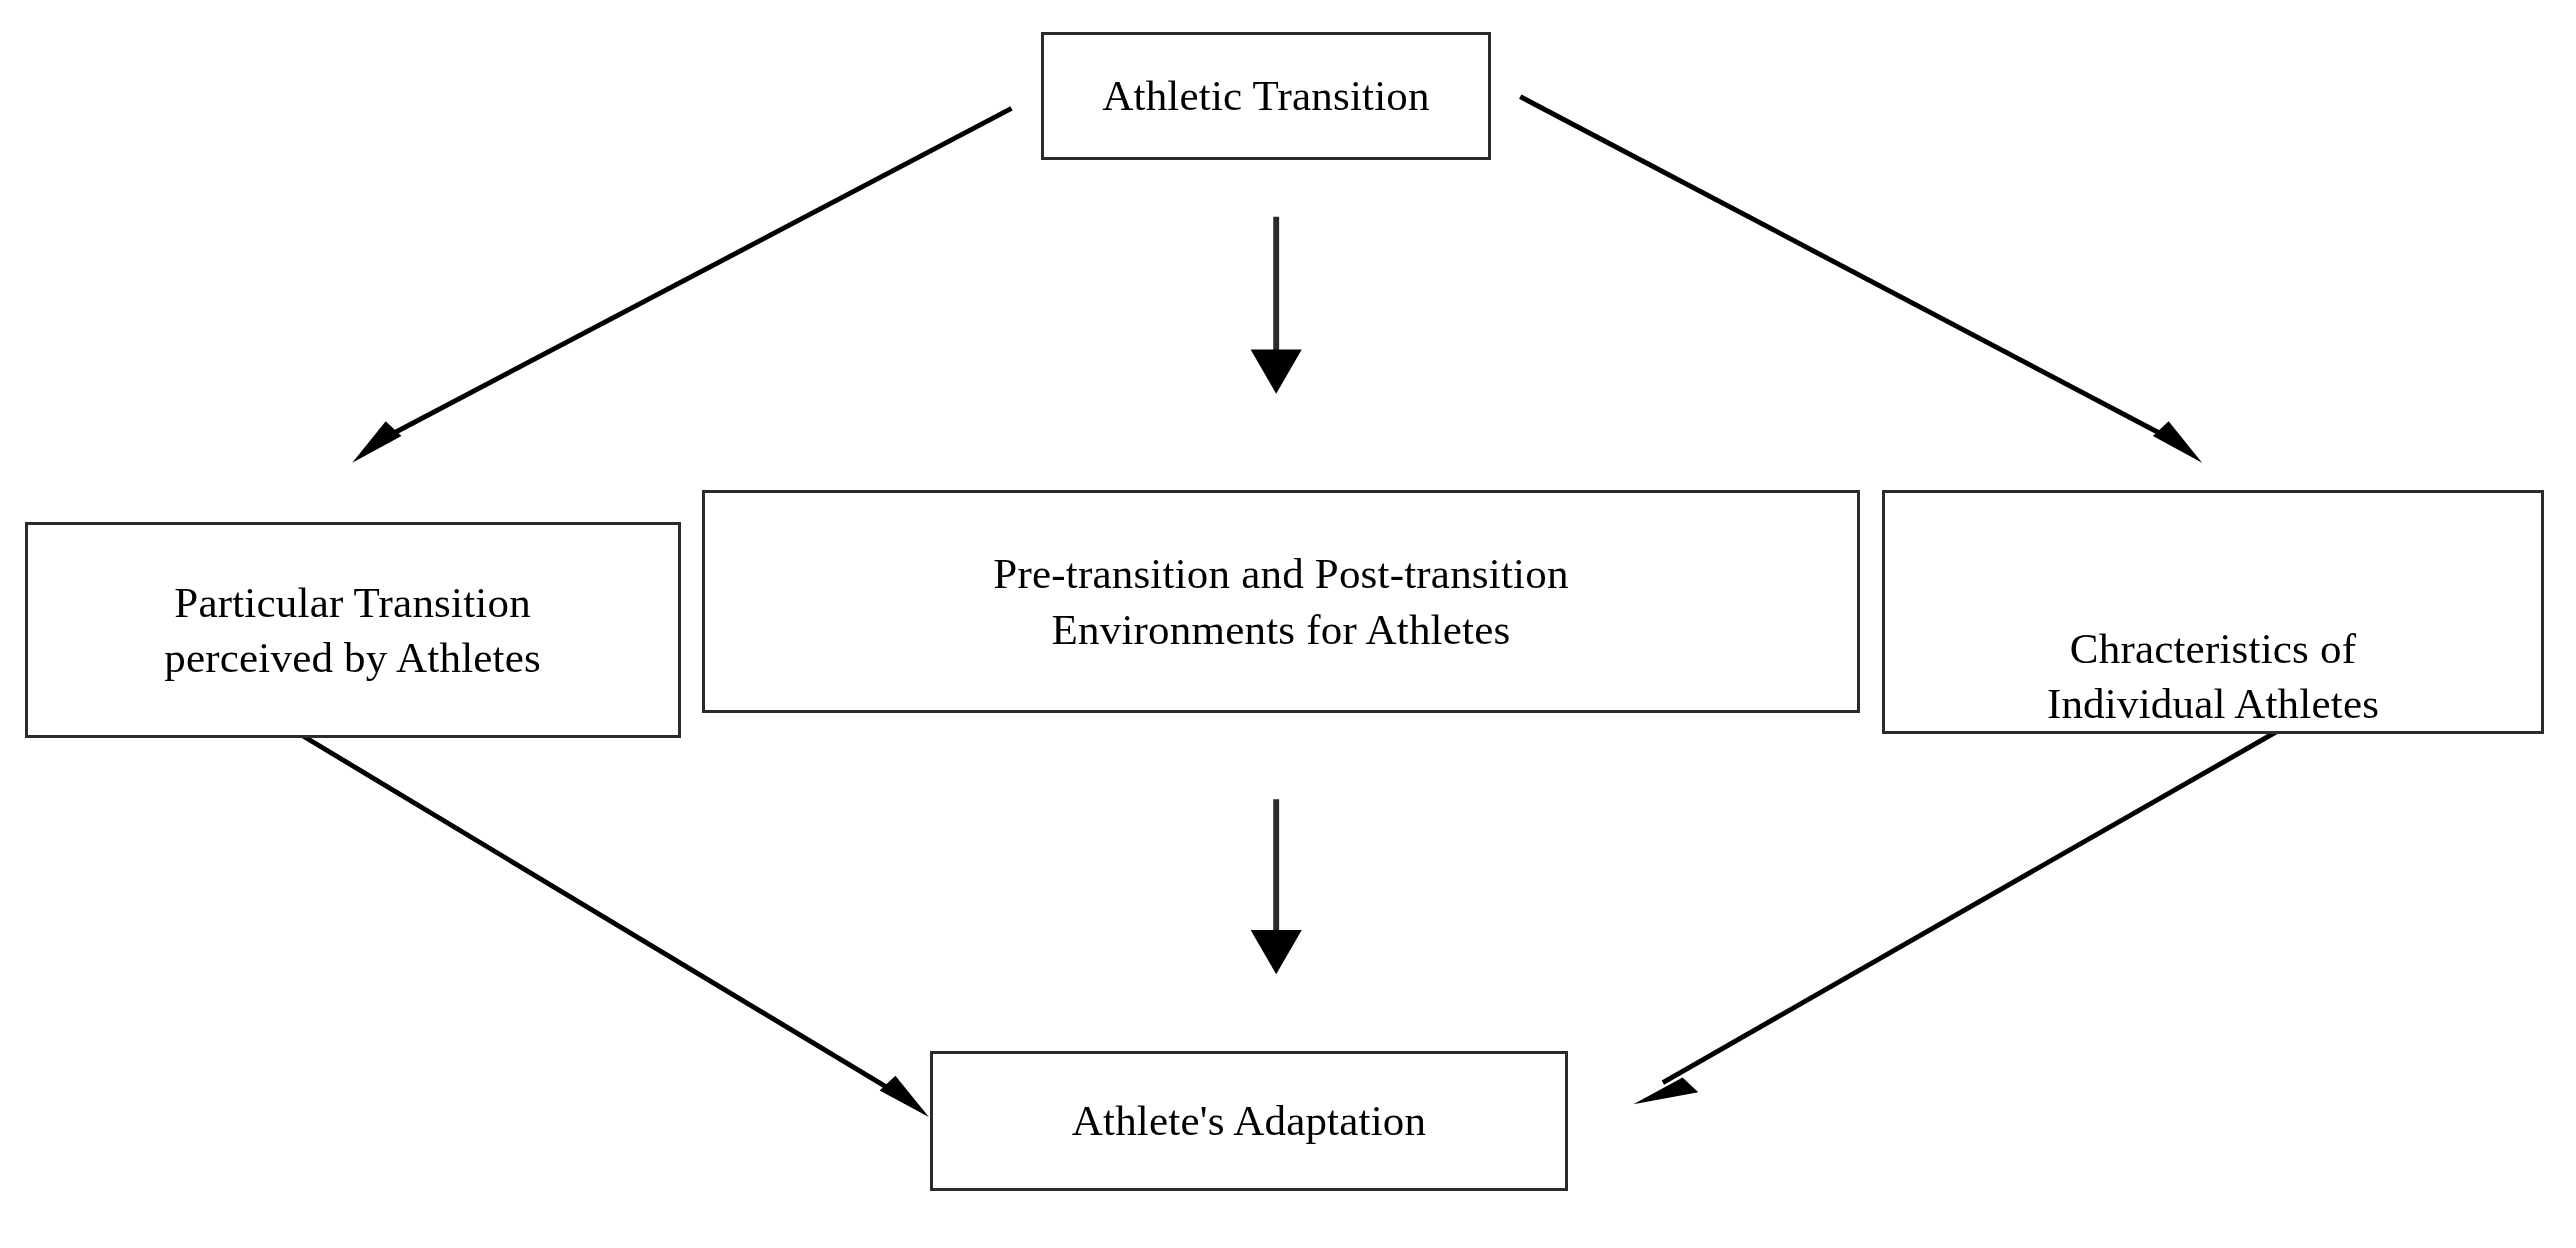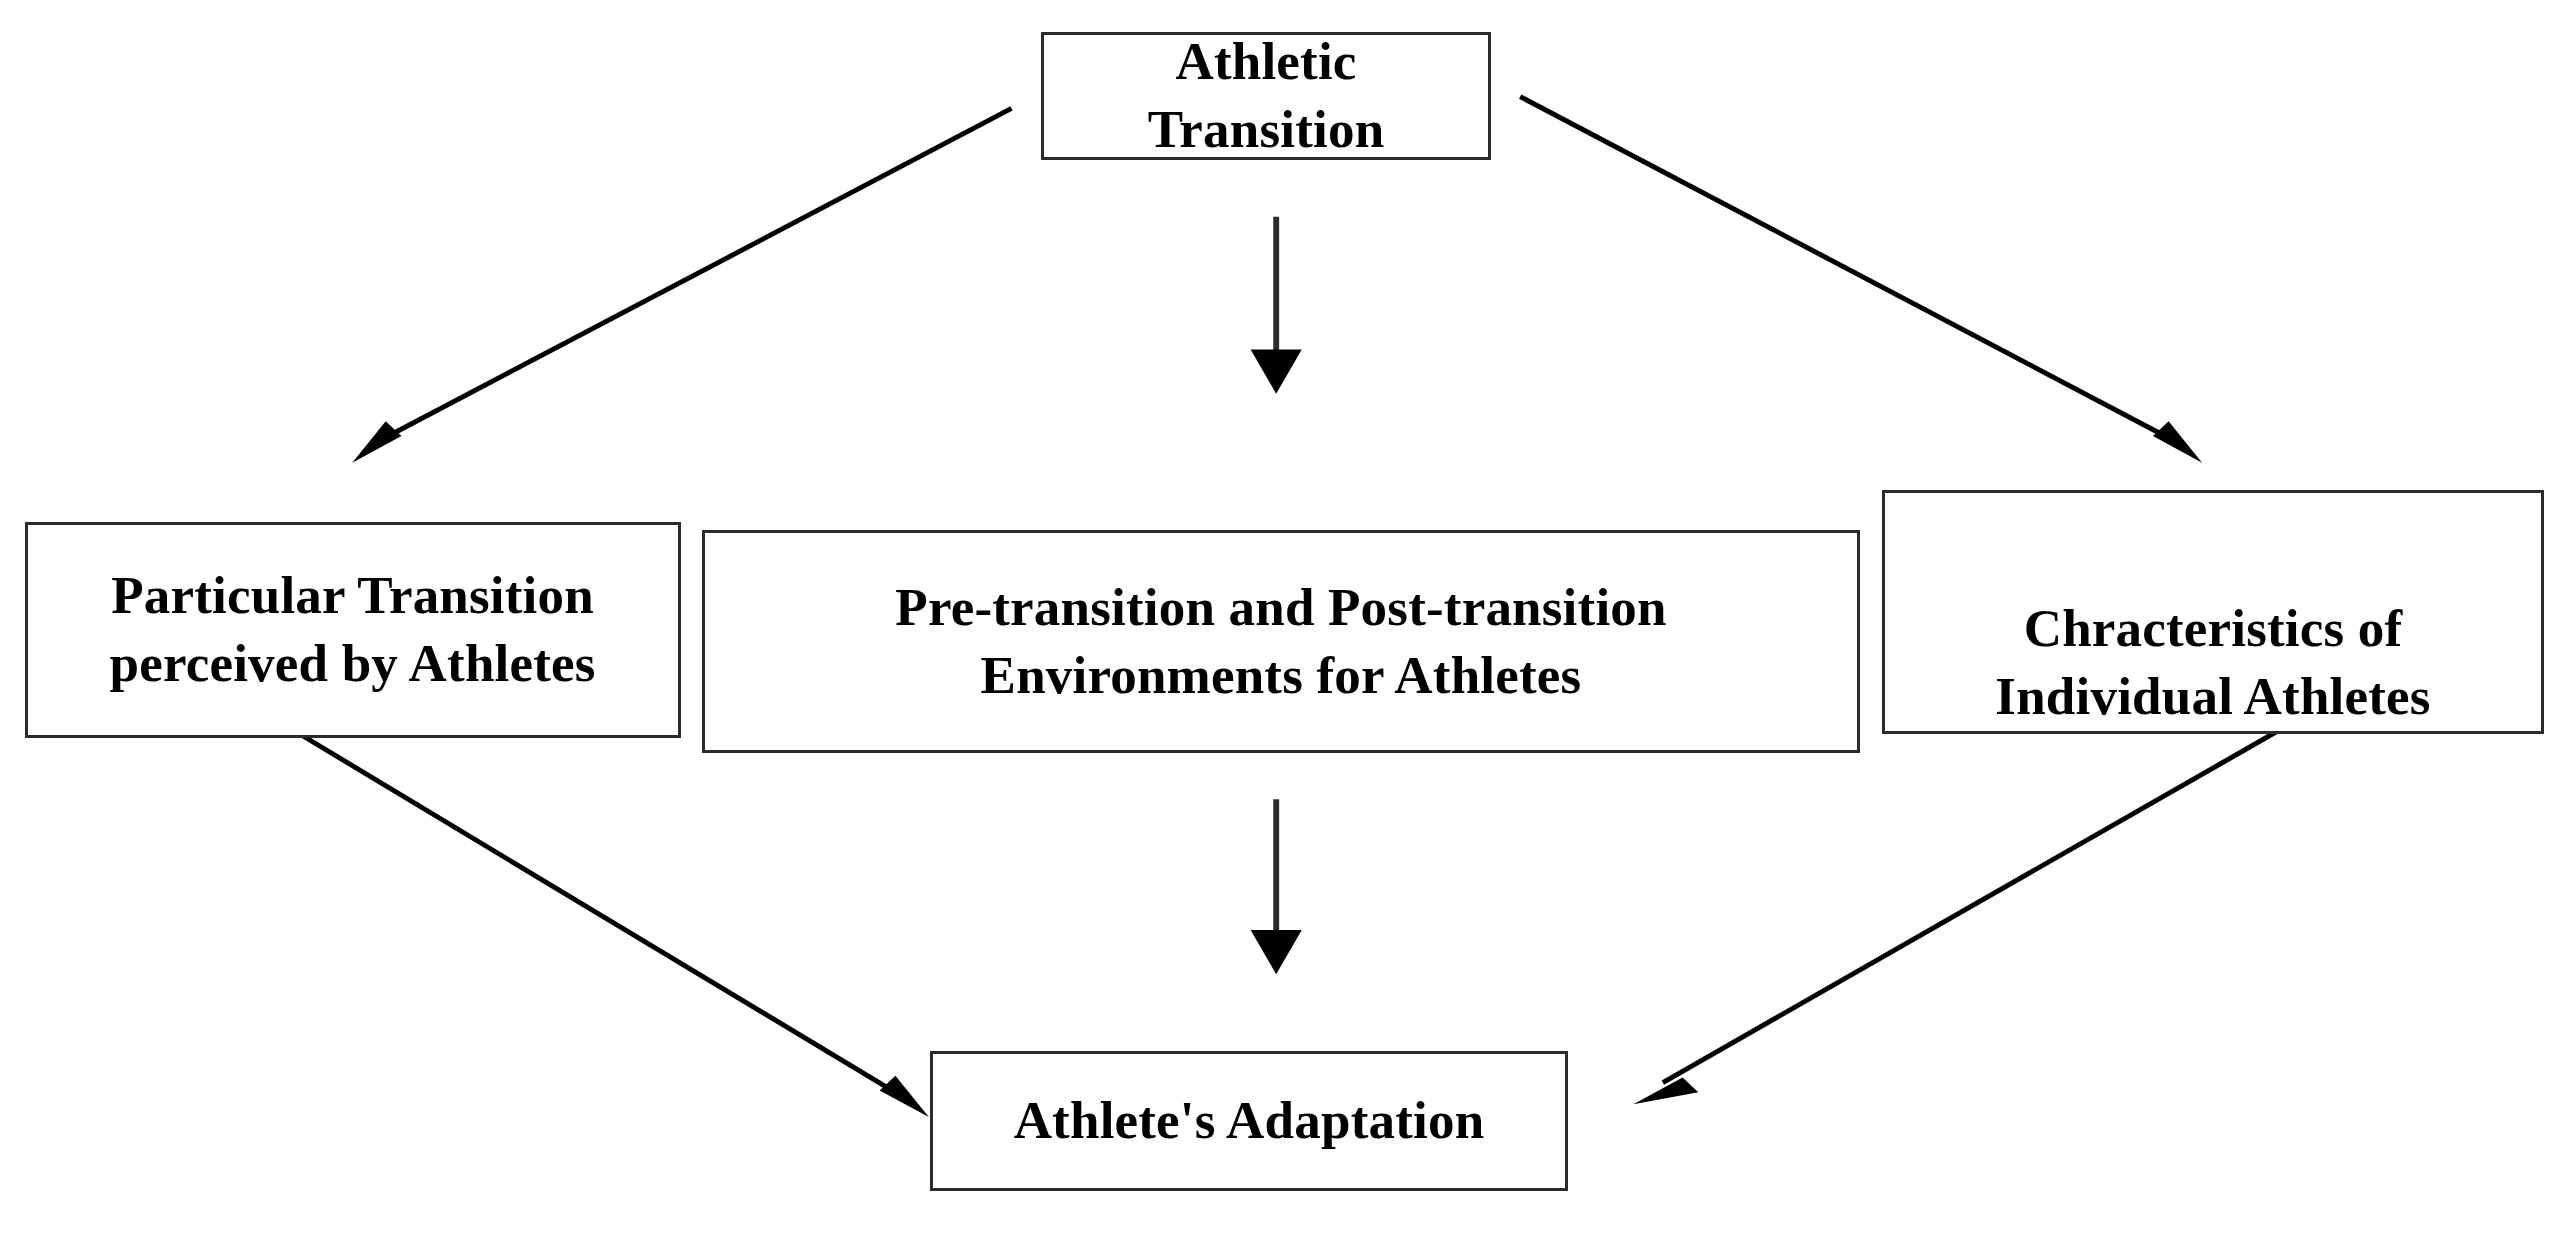--- a/index.html
+++ b/index.html
@@ -33,39 +33,38 @@
     background: #ffffff;
     display: flex;
     align-items: center;
     justify-content: center;
     text-align: center;
   }
   .node-label {
     display: block;
     color: #000000;
     font-family: "Liberation Serif", "DejaVu Serif", serif;
-    font-size: 53px;
+    font-size: 43px;
     line-height: 1.28;
     letter-spacing: 0.2px;
     white-space: pre-line;
     padding: 0 9.8px;
-    font-weight: bold;
   }
   
   #node-athletic-transition {
     left: 1041px;  top: 31.5px;
     width: 450px;  height: 128px;
   }
   #node-particular-transition {
     left: 24.6px;    top: 489px;
     width: 656px;  height: 216px; margin-top: 33px;
   }
   #node-environments {
     left: 702px;   top: 490px;
-    width: 1158px; height: 223px; margin-top: 40px;
+    width: 1158px; height: 223px;
   }
   #node-characteristics {
     left: 1882px;  top: 490px;
     width: 662px;  height: 244px; align-items: flex-end;
   }
   #node-adaptation {
     left: 930px;   top: 1051px;
     width: 638px;  height: 140px;
   }
 </style>

